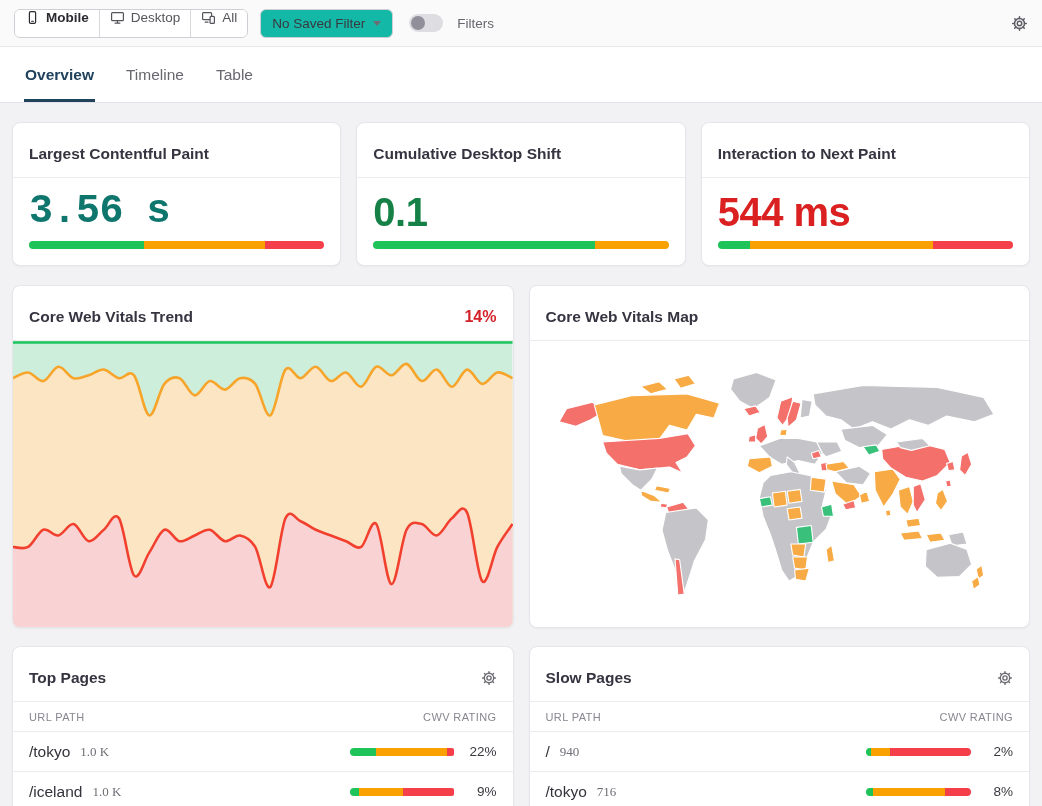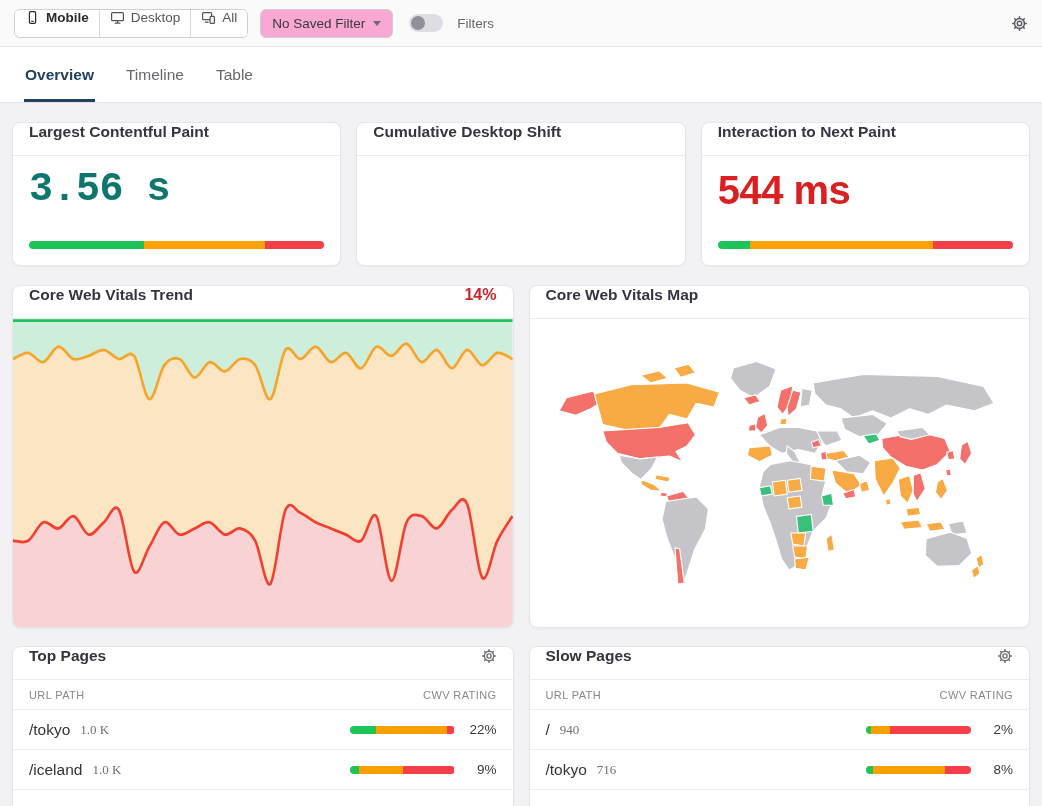--- a/index.html
+++ b/index.html
@@ -9,21 +9,21 @@
   
   .toolbar { height:47px; background:#fafafa; border-bottom:1px solid #e7e6ea;
     display:flex; align-items:center; padding:0 14px; gap:12px; }
   .seg-group { display:flex; background:#fff; border:1px solid #cfced4; border-radius:6px; height:29px; overflow:hidden; }
   .seg-btn { display:flex; gap:6px; padding:0 10px; font-size:13.5px;
     color:#55545b; cursor:pointer; border-right:1px solid #d8d7dc; background:#fff; }
   .seg-btn:last-child { border-right:none; }
   .seg-btn.active { color:#2b2a31; font-weight:bold; }
   .seg-btn svg { width:15px; height:15px; }
   .dropdown-btn { display:flex; align-items:center; gap:8px; height:29px; padding:0 11px;
-    background:#f9a8d4; border:1px solid #cfced4; border-radius:6px; font-size:13.5px; color:#3a383f; cursor:pointer; }
+    background:#14b8a6; border:1px solid #cfced4; border-radius:6px; font-size:13.5px; color:#3a383f; cursor:pointer; }
   .caret { width:0; height:0; border-left:4.5px solid transparent; border-right:4.5px solid transparent;
     border-top:5px solid #6d6c73; }
   .toggle { width:34px; height:18px; border-radius:9px; background:#dedde2; position:relative; cursor:pointer; margin-left:4px; }
   .toggle .knob { position:absolute; top:2px; left:2px; width:14px; height:14px; border-radius:50%; background:#91909a; }
   .toggle-label { font-size:13.5px; color:#68676e; margin-left:2px; }
   .toolbar-spacer { flex:1; }
   .gear-btn { color:#5e5d66; cursor:pointer; display:flex; }
   .gear-btn svg { width:17px; height:17px; }
 
   
@@ -34,21 +34,21 @@
 
   
   .row { display:grid; gap:15px; padding:0 12px; }
   .row-metrics { grid-template-columns:repeat(3,1fr); margin-top:19px; }
   .row-charts  { grid-template-columns:1fr 1fr; margin-top:19px; }
   .row-tables  { grid-template-columns:1fr 1fr; margin-top:18px; }
 
   .card { background:#fff; border:1px solid #e6e5e9; border-radius:8px;
     box-shadow:0 1px 2px rgba(0,0,0,.04); overflow:hidden; display:flex; flex-direction:column; }
   .card-header { display:flex; align-items:center; justify-content:space-between;
-    padding:0 16px 14px; border-bottom:1px solid #ececef; }
+    padding:22px 16px 14px; border-bottom:1px solid #ececef; }
   .card-title { font-size:15.5px; font-weight:bold; color:#363440; }
   .trend-badge { font-size:16px; font-weight:bold; }
 
   
   .metric-card { height:144px; }
   .metric-body { padding:12px 16px 16px; display:flex; flex-direction:column; flex:1; }
   .metric-value { font-size:40px; font-weight:bold; line-height:1.1; letter-spacing:-0.5px; }
   .dist-bar { display:flex; height:8px; border-radius:4px; overflow:hidden; margin-top:auto; }
   .dist-bar span { height:100%; }
 
@@ -163,20 +163,27 @@
           <span style="width: 39%; background: rgb(30, 195, 90);"></span>
           <span style="width: 41%; background: rgb(249, 161, 0);"></span>
           <span style="width: 20%; background: rgb(244, 63, 74);"></span>
         </div>
     </div>
   </div>
 
   <div class="card metric-card">
     <div class="card-header">
       <div class="card-title">Cumulative Desktop Shift</div>
+    </div>
+    <div class="metric-body">
+      <div class="metric-value" style="color: rgb(21, 129, 70);">0.1</div>
+      <div class="dist-bar">
+          <span style="width: 75%; background: rgb(30, 195, 90);"></span>
+          <span style="width: 25%; background: rgb(249, 161, 0);"></span>
+        </div>
     </div>
   </div>
 
   <div class="card metric-card">
     <div class="card-header">
       <div class="card-title">Interaction to Next Paint</div>
     </div>
     <div class="metric-body">
       <div class="metric-value" style="color: rgb(218, 32, 32);">544 ms</div>
       <div class="dist-bar">

